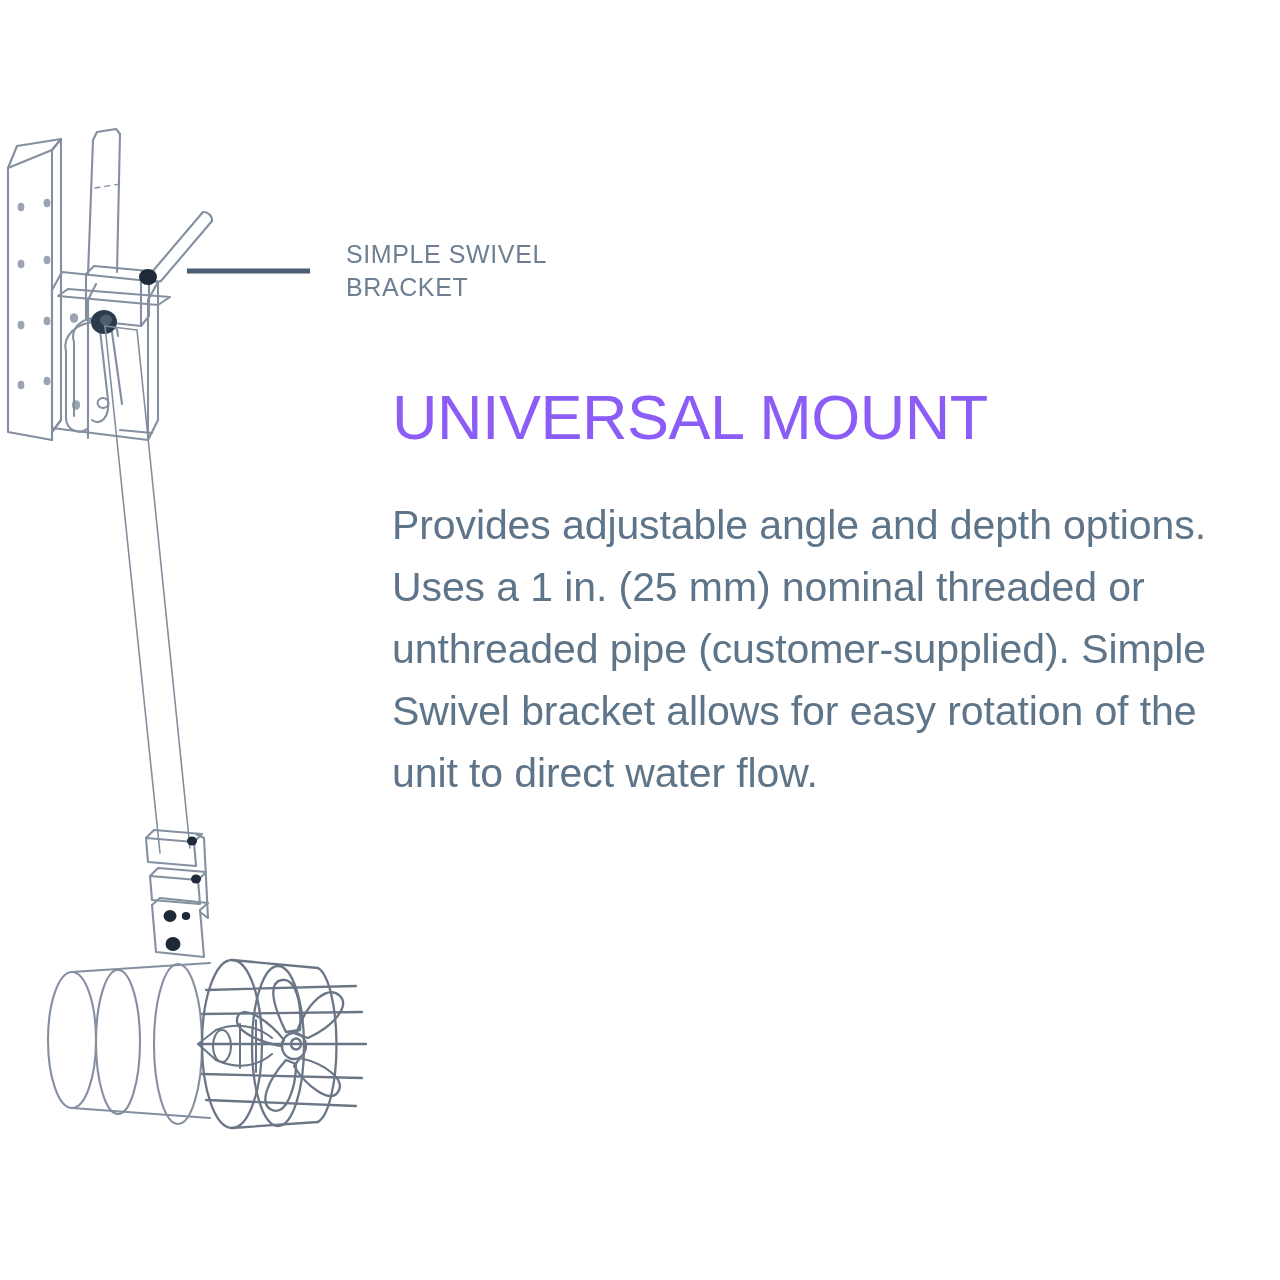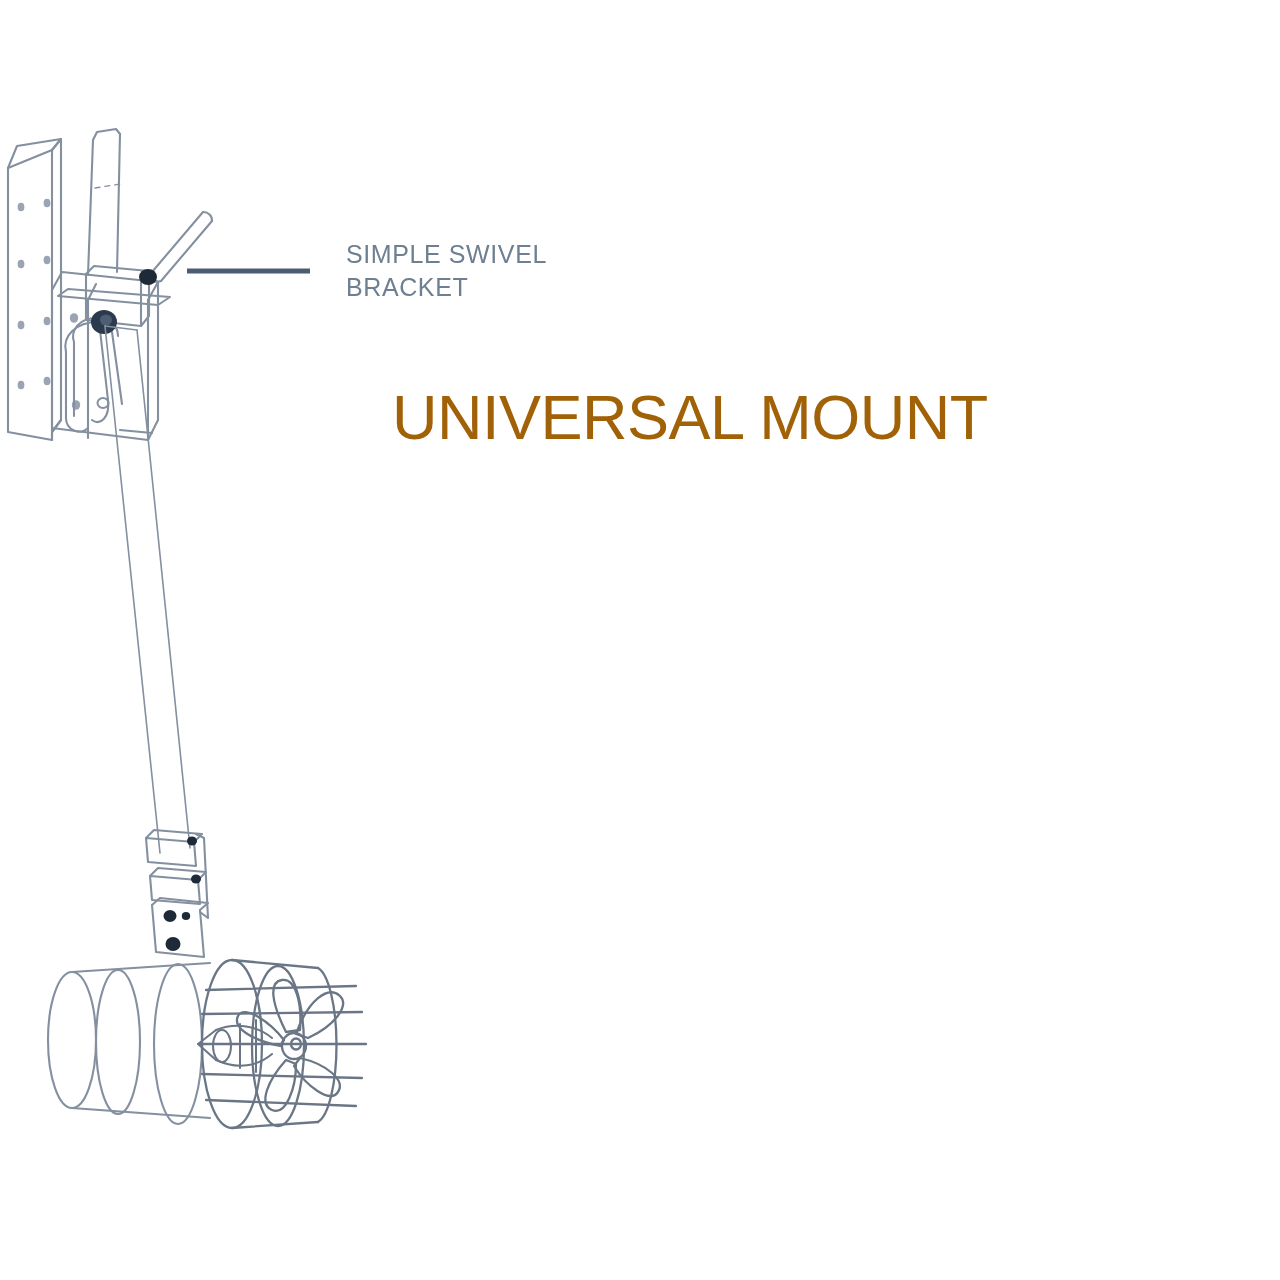--- a/index.html
+++ b/index.html
@@ -58,21 +58,21 @@
 
   
   #text-panel {
     position:absolute;
     left:392px;
     top:382px;
     width:885px;
   }
 
   #page-title {
-    color:#a16207;
+    color:#8b5cf6;
     font-size:63px;
     line-height:70px;
     font-weight:400;
     letter-spacing:-0.5px;
     white-space:nowrap;
   }
 
   #page-body {
     margin-top:42px;
     color:#5e7488;
@@ -250,15 +250,16 @@
 
   <svg style="position:absolute;left:0;top:0;width:1280px;height:1280px;pointer-events:none;" viewBox="0 0 1280 1280" xmlns="http://www.w3.org/2000/svg">
     <line x1="187" y1="271" x2="310" y2="271" stroke="#4a5d73" stroke-width="5" stroke-linecap="butt"></line>
   </svg>
 
   <div id="callout-label">SIMPLE SWIVEL
 BRACKET</div>
 
   <div id="text-panel">
     <h1 id="page-title">UNIVERSAL MOUNT</h1>
+    <p id="page-body">Provides adjustable angle and depth options. Uses a 1 in. (25 mm) nominal threaded or unthreaded pipe (customer-supplied). Simple Swivel bracket allows for easy rotation of the unit to direct water flow.</p>
   </div>
 
 </div>
 
 </body></html>

